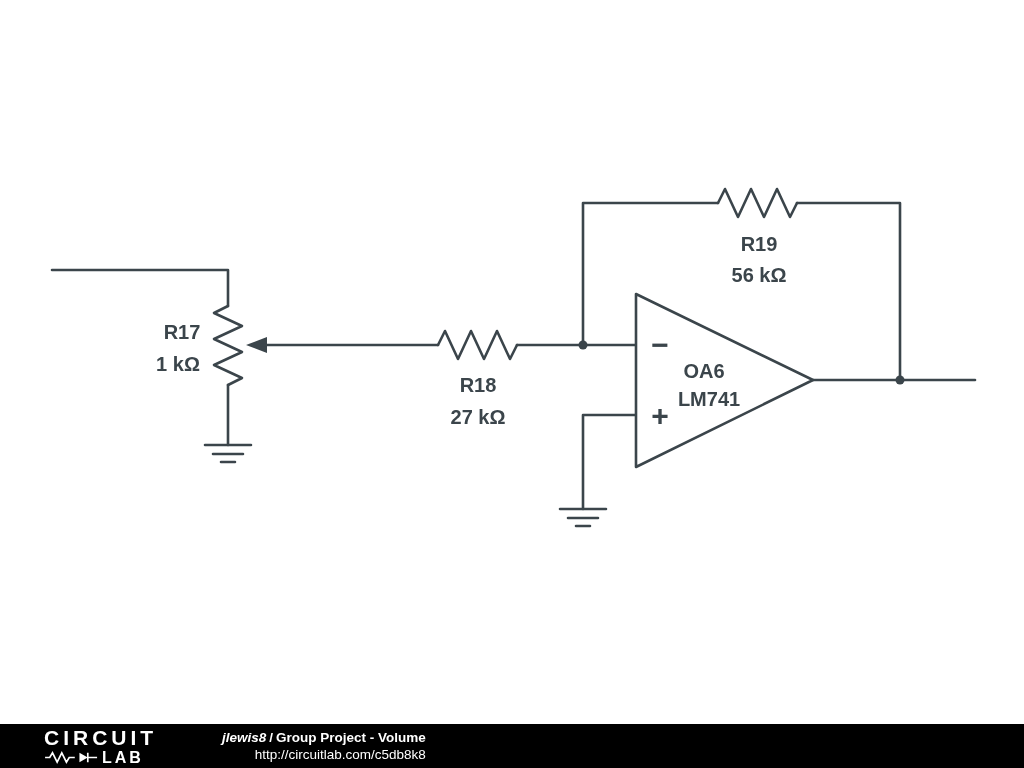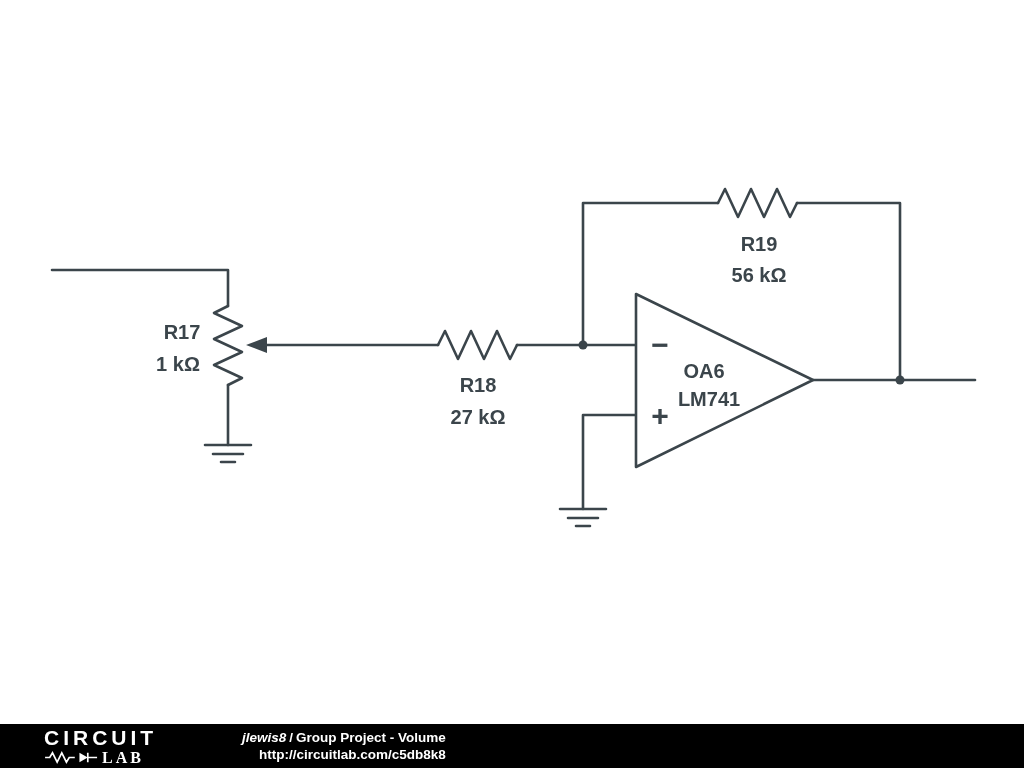--- a/index.html
+++ b/index.html
@@ -42,21 +42,20 @@
     font-weight: bold;
     text-anchor: middle;
   }
   .footer {
     position: absolute; left: 0; bottom: 0;
     width: 1024px; height: 44px;
     background: var(--footer_bg, #000000);
     color: var(--footer_text, #ffffff);
     display: flex;
     align-items: center;
-    gap: 20px;
   }
   .logo {
     margin-left: 44px;
     width: 140px;
     line-height: 1;
     user-select: none;
   }
   .logo-top {
     font-size: 21px;
     font-weight: bold;
@@ -67,33 +66,32 @@
     display: flex;
     align-items: center;
     margin-top: 2px;
   }
   .logo-glyph { display: block; margin-right: 2px; }
   .logo-lab {
     font-size: 16px;
     font-weight: bold;
     letter-spacing: 3px;
     color: #fff;
-    font-family: Liberation Serif, serif;
   }
   .footer-meta {
     margin-left: 38px;
     font-size: 13.5px;
     font-weight: bold;
     line-height: 17px;
     color: #fff;
     text-align: right;
   }
   .footer-meta .author { font-style: italic; }
   .footer-meta .sep { margin: 0 3px; }
-  .footer-meta .url { font-weight: bold; }
+  .footer-meta .url { font-weight: normal; }
 </style>
 </head>
 <body>
 
 <div class="screen">
 
   <svg class="schematic-canvas" viewBox="0 0 1024 724" xmlns="http://www.w3.org/2000/svg">
 
     <path class="wire" d="M52 270 H228 V306"></path>
 

